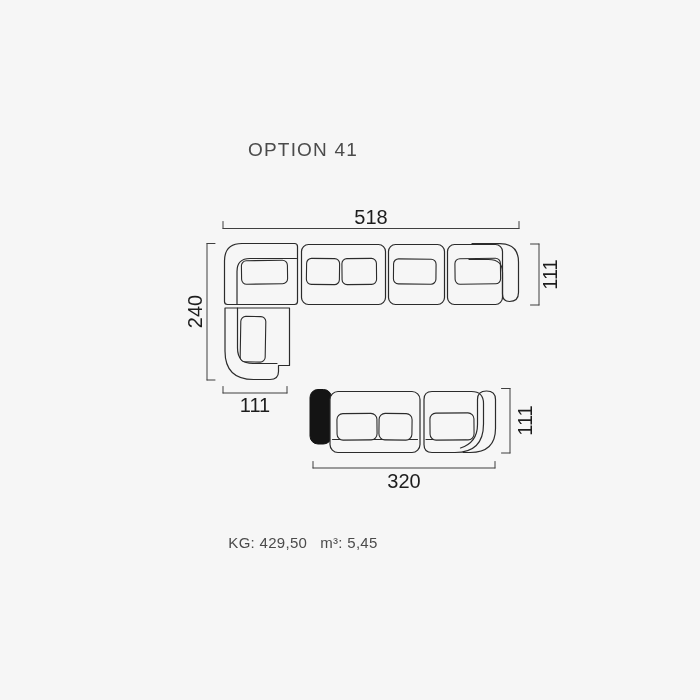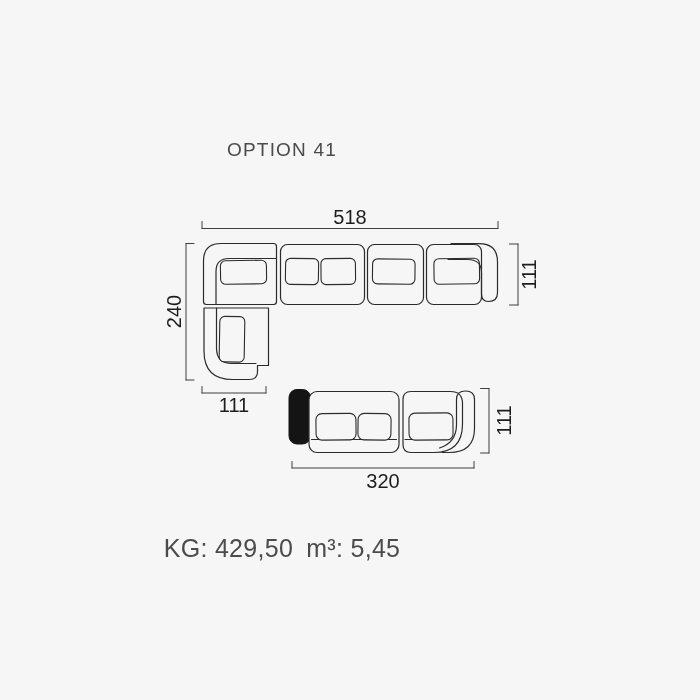--- a/index.html
+++ b/index.html
@@ -4,39 +4,39 @@
 <style>
   html, body {
     margin: 0;
     padding: 0;
     width: 700px;
     height: 700px;
     background: var(--background, #f6f6f6);
     font-family: "Liberation Sans", sans-serif;
     overflow: hidden;
   }
-  .stage { position: relative; width: 564px; height: 700px; }
+  .stage { position: relative; width: 564px; height: 700px; margin-left: 21px; }
 
   .page-title {
     position: absolute;
     top: 139px; left: 0; right: 0;
     text-align: center;
     font-size: 19px;
     font-weight: 500;
     letter-spacing: 1.2px;
     color: var(--label-text, #4b4b4b);
   }
 
   .footer-specs {
     position: absolute;
     top: 534px; left: 0; right: 0;
     display: flex;
     justify-content: center;
     gap: 13px;
-    font-size: 25px;
+    font-size: 15px;
     font-weight: 500;
     letter-spacing: 0.3px;
     color: var(--label-text, #4b4b4b);
   }
 
   svg.drawing { position: absolute; top: 0; left: 0; }
 
   .outline {
     fill: var(--background, #f6f6f6);
     stroke: var(--outline, #2b2b2b);

